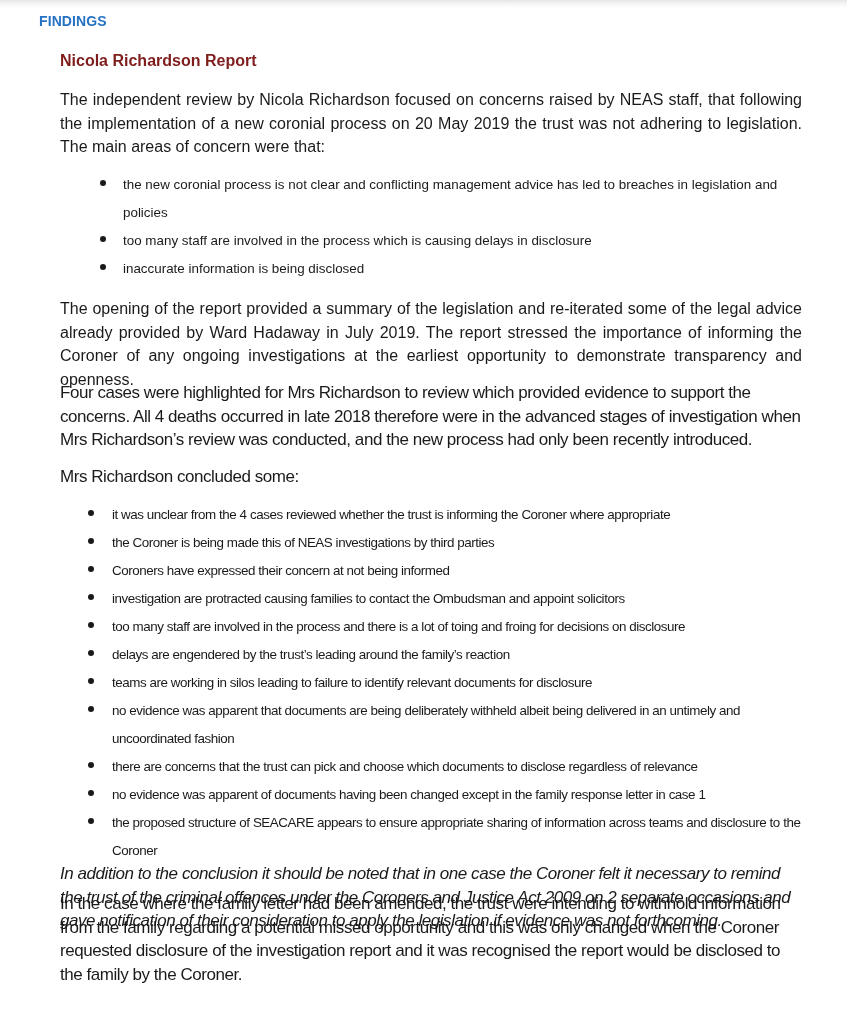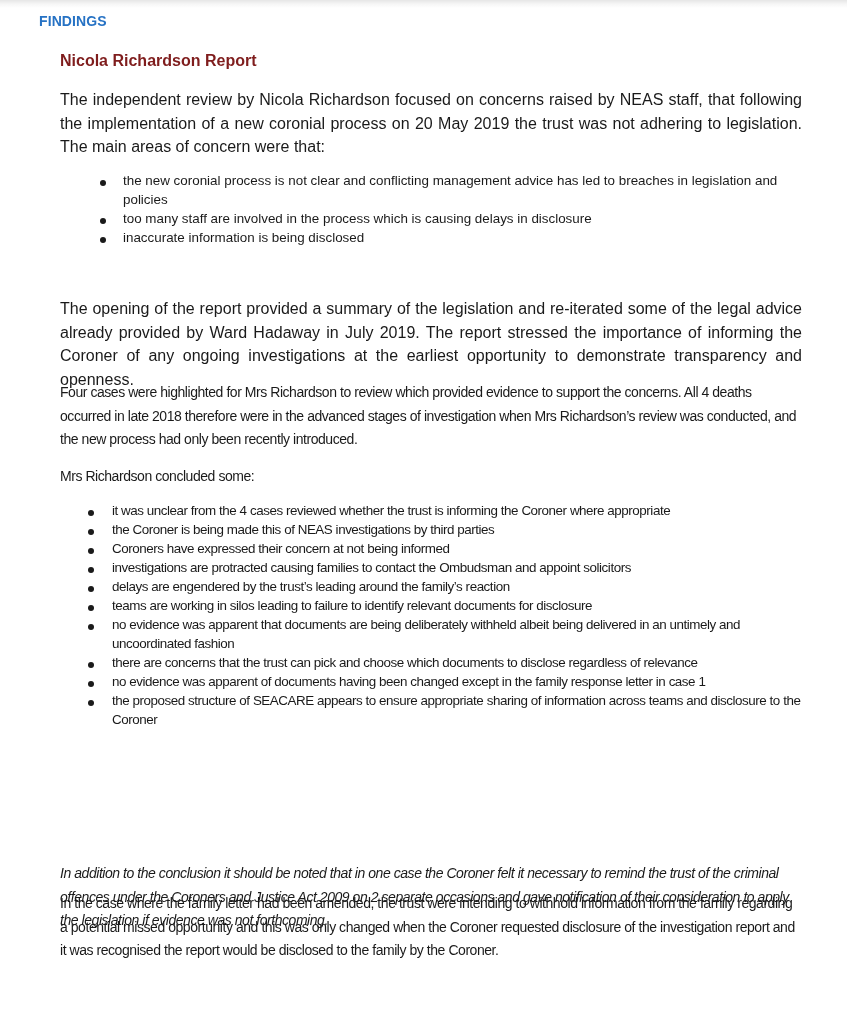--- a/index.html
+++ b/index.html
@@ -51,30 +51,30 @@
       left: 60px;
       width: 742px;
       font-size: 16px;
       line-height: 23.5px;
       margin: 0;
     }
     .para.justify {
       text-align: justify;
     }
     .para.condensed {
-      font-size: 14px;
+      font-size: 17px;
       letter-spacing: -0.45px;
     }
     .bullets {
       position: absolute;
       margin: 0;
       padding: 0;
       list-style: none;
       font-size: 13.4px;
-      line-height: 19px;
+      line-height: 28px;
     }
     .bullets li {
       position: relative;
       padding-left: 0;
     }
     .bullets .dot {
       position: absolute;
       top: 9px;
       width: 6px;
       height: 6px;
@@ -119,21 +119,22 @@
   <p class="para justify" style="top:297px;">The opening of the report provided a summary of the legislation and re-iterated some of the legal advice already provided by Ward Hadaway in July 2019. The report stressed the importance of informing the Coroner of any ongoing investigations at the earliest opportunity to demonstrate transparency and openness.</p>
 
   <p class="para condensed" style="top:381px;">Four cases were highlighted for Mrs Richardson to review which provided evidence to support the concerns. All 4 deaths occurred in late 2018 therefore were in the advanced stages of investigation when Mrs Richardson’s review was conducted, and the new process had only been recently introduced.</p>
 
   <p class="para condensed" style="top:465px;">Mrs Richardson concluded some:</p>
 
   <ul class="bullets bullets-2">
     <li><span class="dot"></span><span>it was unclear from the 4 cases reviewed whether the trust is informing the Coroner where appropriate</span></li>
     <li><span class="dot"></span><span>the Coroner is being made this of NEAS investigations by third parties</span></li>
     <li><span class="dot"></span><span>Coroners have expressed their concern at not being informed</span></li>
-    <li><span class="dot"></span><span>investigations are protracted causing families to contact the Ombudsman and appoint solicitors</span></li>
+    <li><span class="dot"></span><span>investigation are protracted causing families to contact the Ombudsman and appoint solicitors</span></li>
+    <li><span class="dot"></span><span>too many staff are involved in the process and there is a lot of toing and froing for decisions on disclosure</span></li>
     <li><span class="dot"></span><span>delays are engendered by the trust’s leading around the family’s reaction</span></li>
     <li><span class="dot"></span><span>teams are working in silos leading to failure to identify relevant documents for disclosure</span></li>
     <li><span class="dot"></span><span>no evidence was apparent that documents are being deliberately withheld albeit being delivered in an untimely and uncoordinated fashion</span></li>
     <li><span class="dot"></span><span>there are concerns that the trust can pick and choose which documents to disclose regardless of relevance</span></li>
     <li><span class="dot"></span><span>no evidence was apparent of documents having been changed except in the family response letter in case 1</span></li>
     <li><span class="dot"></span><span>the proposed structure of SEACARE appears to ensure appropriate sharing of information across teams and disclosure to the Coroner</span></li>
   </ul>
 
   <p class="para condensed" style="top:862px;font-style:italic;">In addition to the conclusion it should be noted that in one case the Coroner felt it necessary to remind the trust of the criminal offences under the Coroners and Justice Act 2009 on 2 separate occasions and gave notification of their consideration to apply the legislation if evidence was not forthcoming.</p>
 

